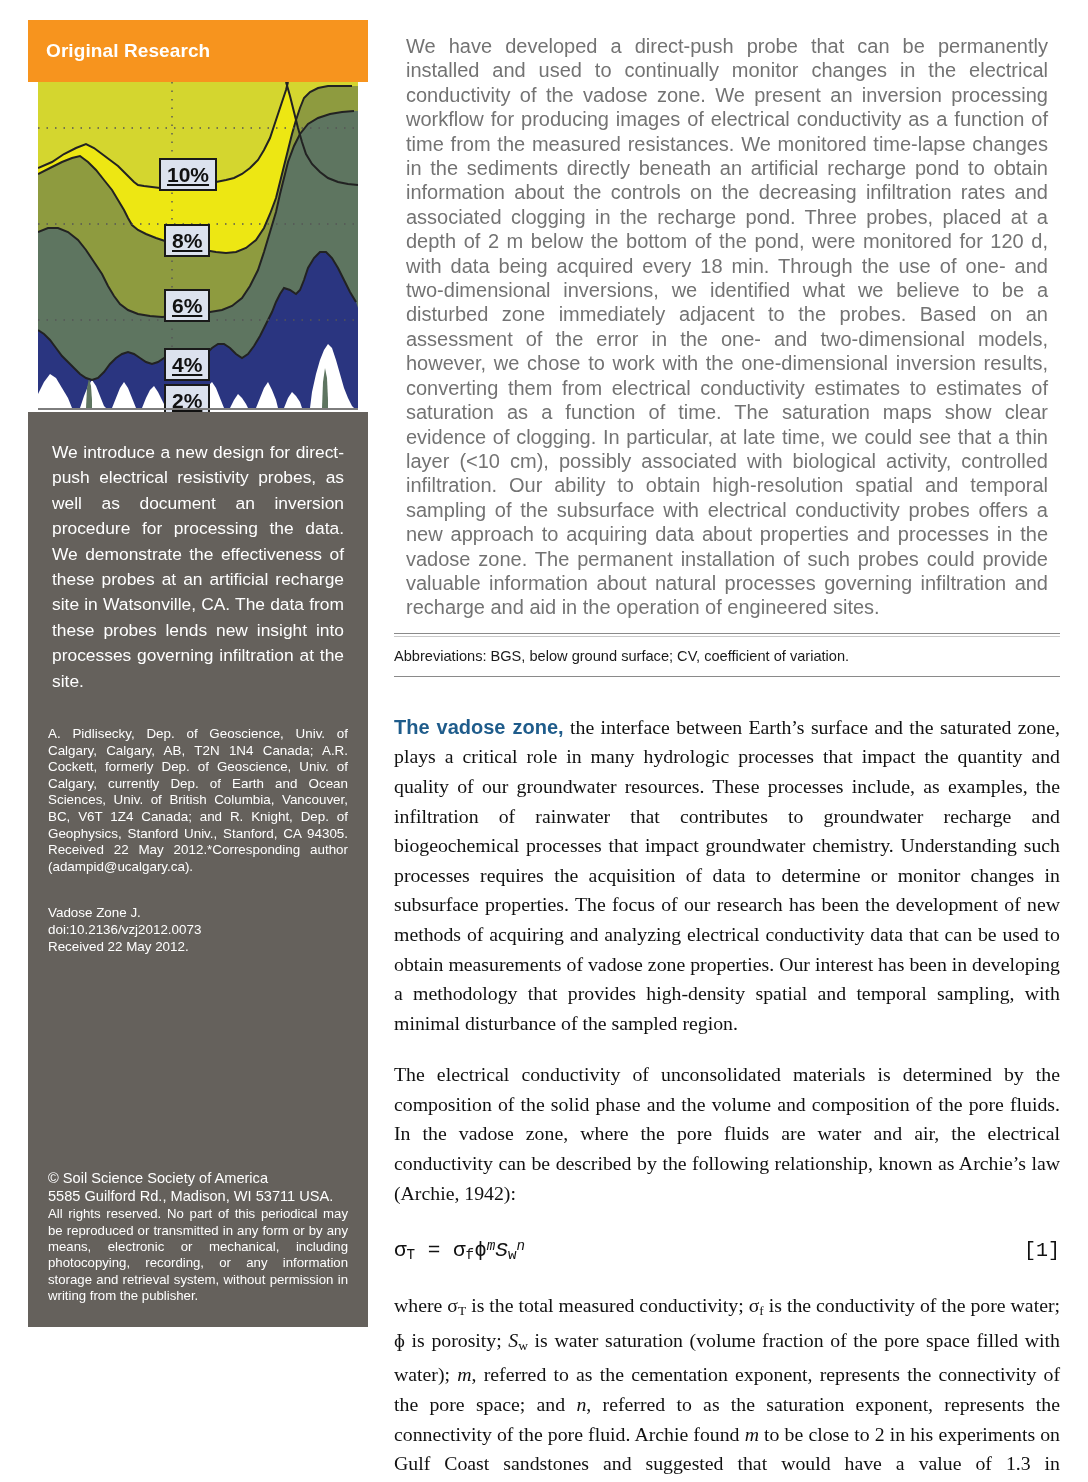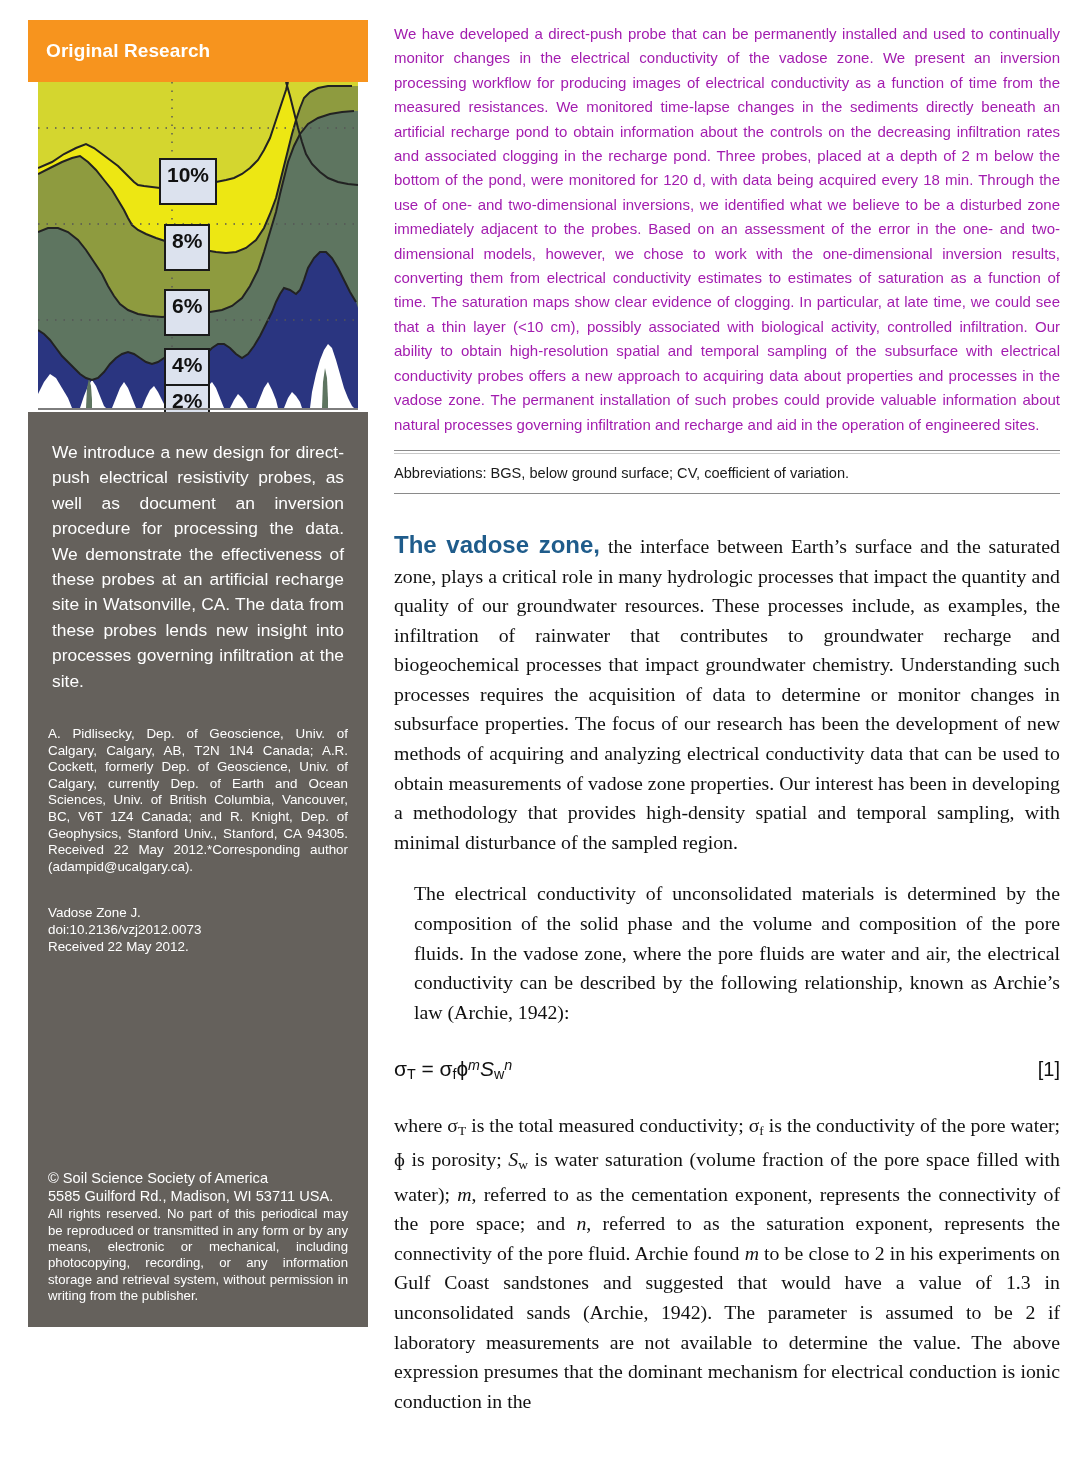--- a/index.html
+++ b/index.html
@@ -72,22 +72,23 @@
   #figure-wrap svg { display:block; }
   .contour-label {
     position: absolute;
     background: #DCE2EE;
     border: 2px solid #1a1a1a;
     color: #111111;
     font-family: "Liberation Sans", sans-serif;
     font-size: 21px;
     font-weight: bold;
     line-height: 1;
-    padding: 4px 6px 18px 6px;
+    padding: 4px 6px 4px 6px;
     box-sizing: border-box;
+    text-decoration: underline;
   }
   .fig-baseline {
     position: absolute;
     left: 10px;
     bottom: 2px;
     width: 320px;
     height: 2px;
     background: #7d7d7d;
   }
 
@@ -149,23 +150,23 @@
   #title {
     color: #65615C;
     font-size: 37px;
     font-weight: bold;
     line-height: 43px;
     letter-spacing: -0.2px;
     margin: 0 0 14px 0;
   }
 
   #abstract p {
-    margin: 0;
-    color: #a21caf;
-    font-size: 15px;
+    margin: 12px;
+    color: #737373;
+    font-size: 20px;
     line-height: 24.4px;
     text-align: justify;
     text-justify: inter-word;
     font-family: "Liberation Sans", sans-serif;
   }
 
   .rule {
     border: 0;
     border-top: 1px solid #8a8a8a;
     margin: 12px 0 9px 0;
@@ -196,33 +197,33 @@
     font-family: "Liberation Serif", serif;
   }
   #body-text p {
     margin: 0 0 0 0;
     color: #111111;
     font-size: 19.8px;
     line-height: 29.6px;
     text-align: justify;
     text-justify: inter-word;
   }
-  #body-text p + p { margin-top: 22px; margin-left: 20px; }
+  #body-text p + p { margin-top: 22px; }
   .lead-in {
     color: #1F5C8B;
     font-family: "Liberation Sans", sans-serif;
-    font-size: 24px;
+    font-size: 20px;
     font-weight: bold;
   }
   .eqn-row {
     display: flex;
     align-items: baseline;
     justify-content: space-between;
     margin: 30px 0 28px 0;
-    font-family: Liberation Sans, sans-serif;
+    font-family: Liberation Mono, monospace;
     font-size: 21px;
     color: #111;
   }
   .eqn-body { font-style: normal; white-space: nowrap; }
   .eqn-body i { font-style: italic; }
   .eqn-body sub { font-size: 0.68em; vertical-align: -0.22em; }
   .eqn-body sup { font-size: 0.68em; vertical-align: 0.42em; font-style: italic; }
   .eqn-num { font-size: 20px; }
   .it { font-style: italic; }
   .vsub { font-size: 0.68em; vertical-align: -0.22em; }

